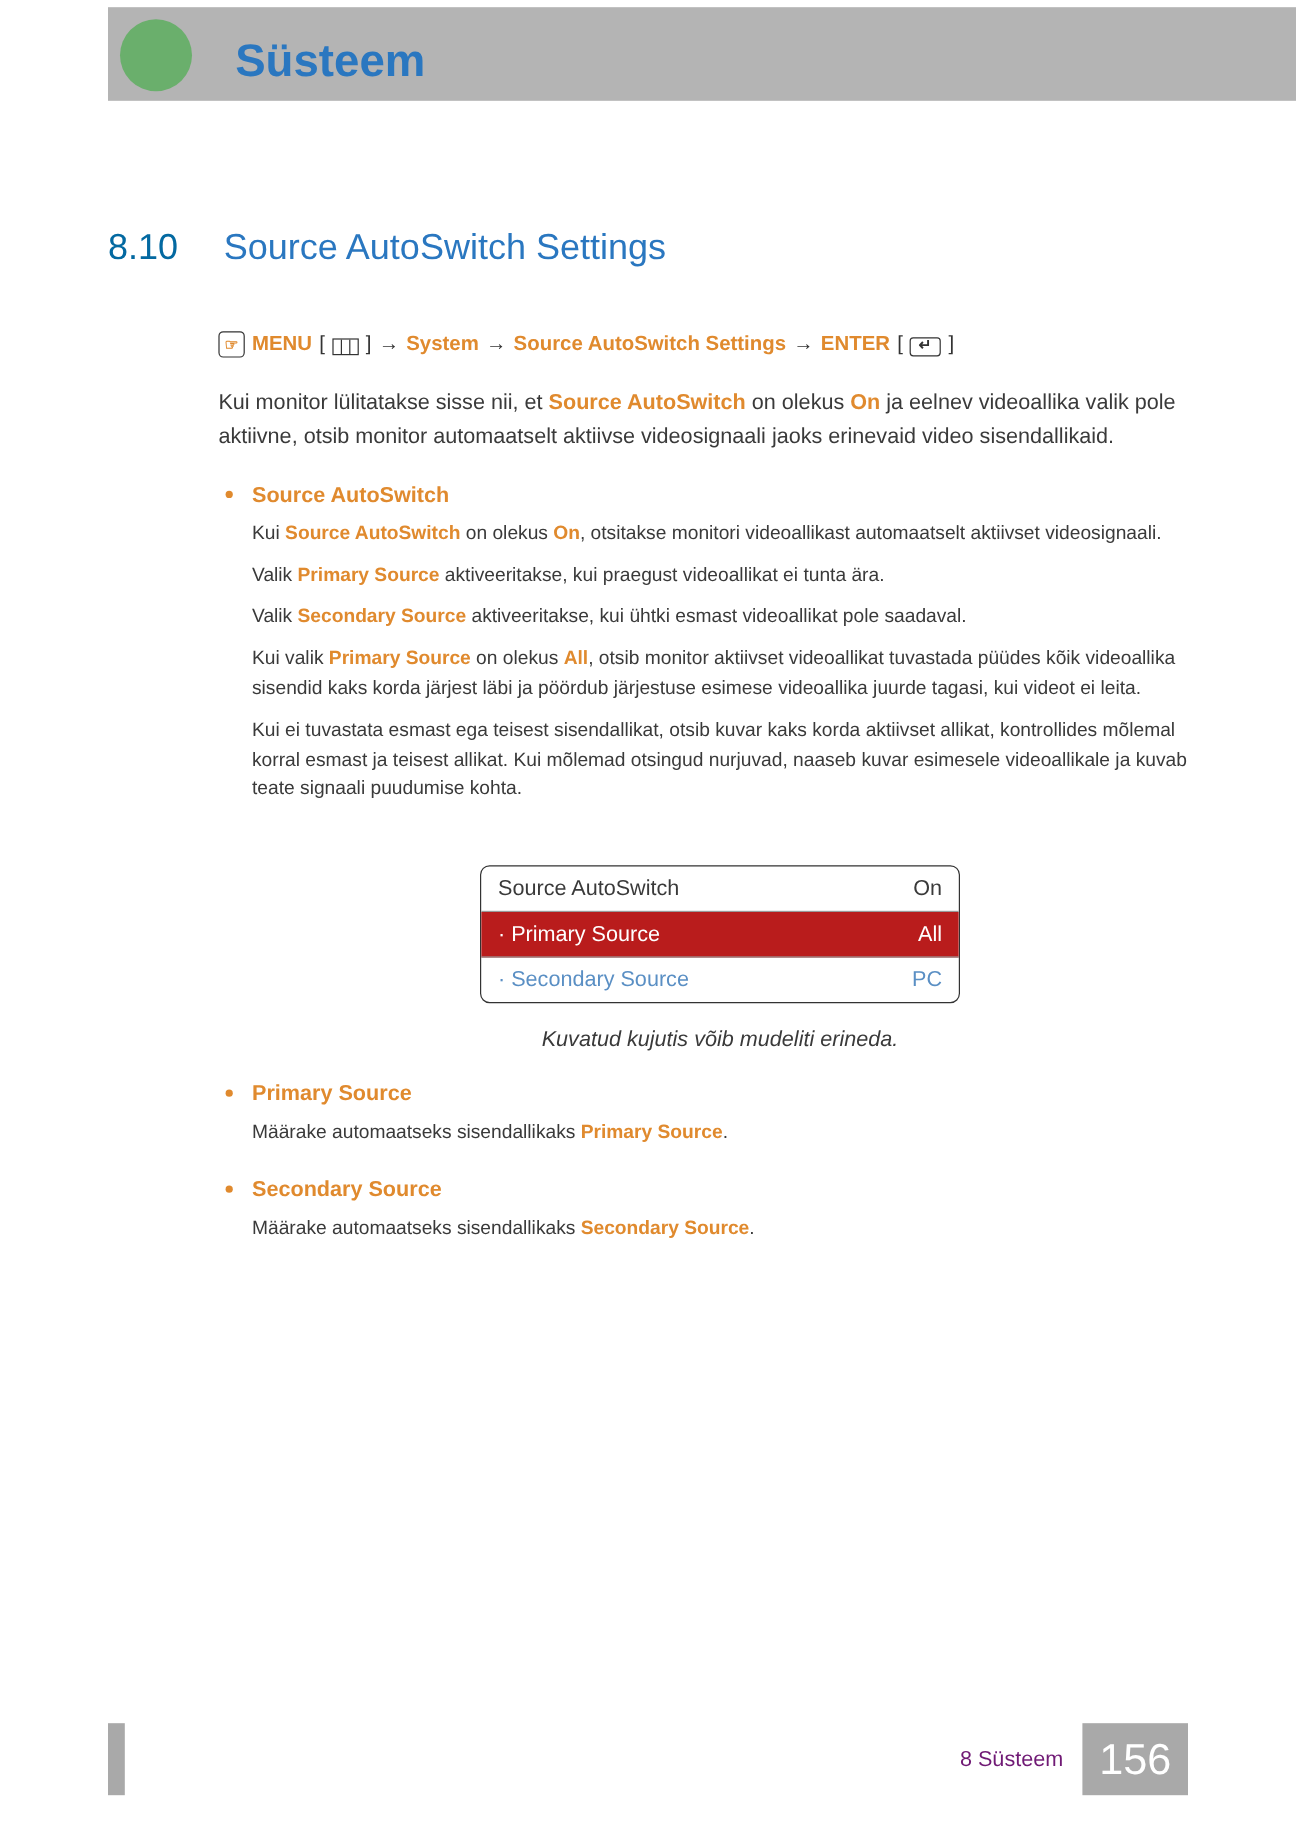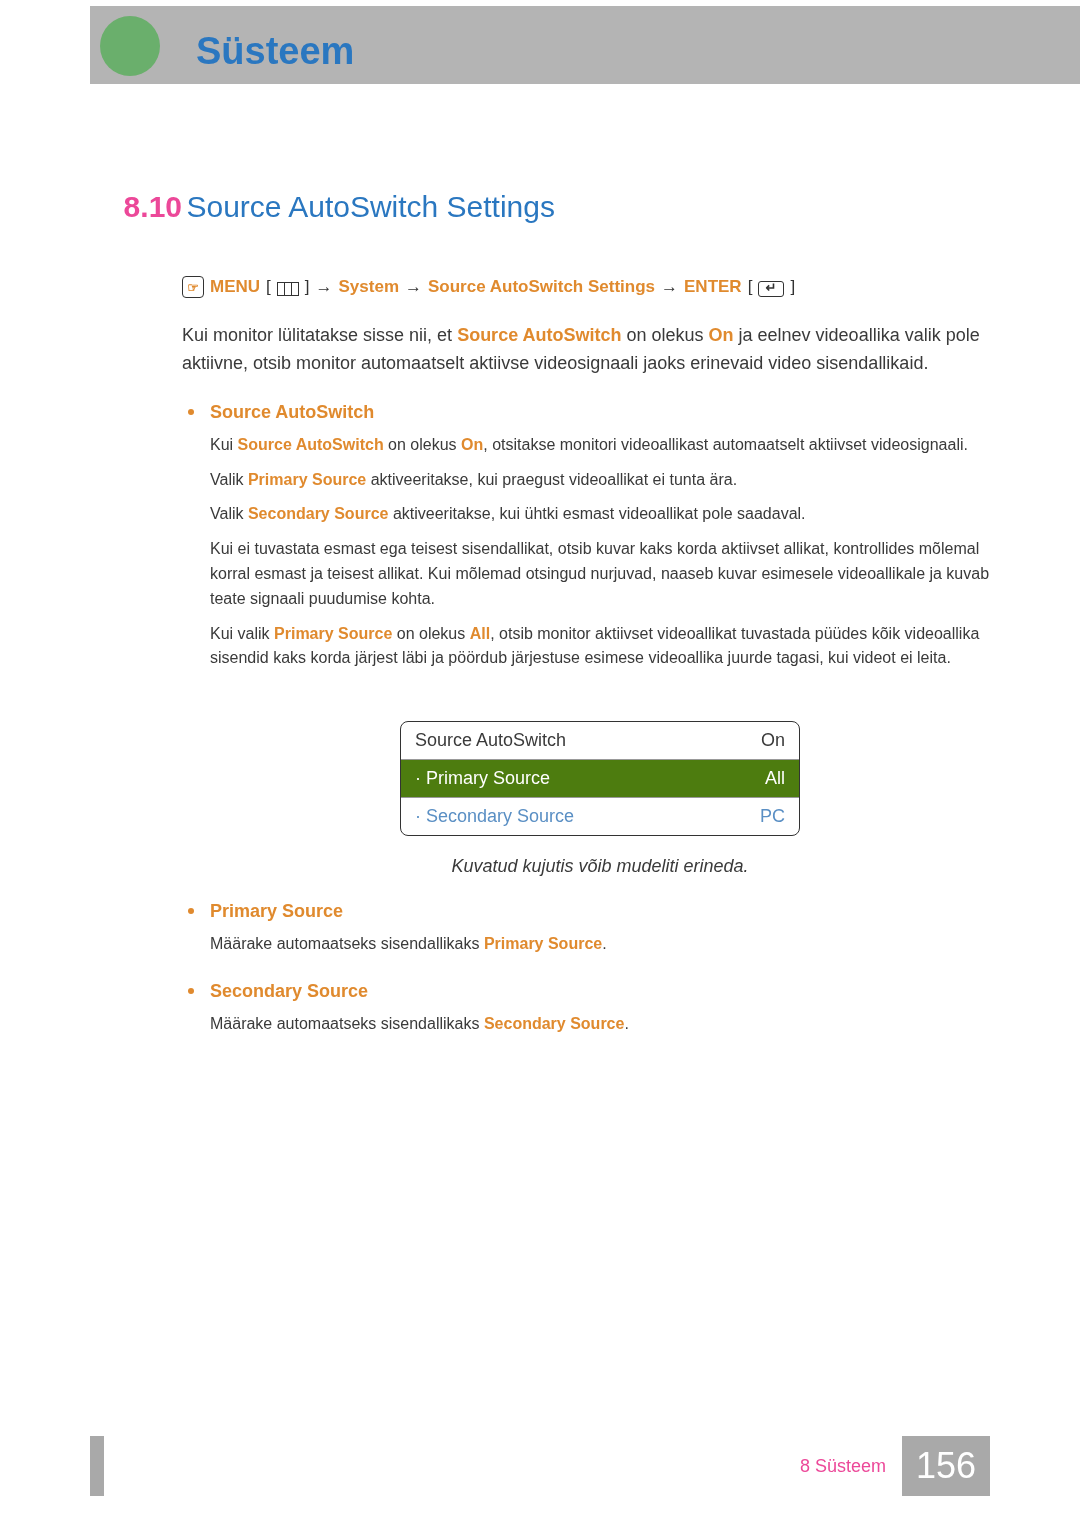--- a/index.html
+++ b/index.html
@@ -31,24 +31,23 @@
     font-weight: 700;
     color: #2a77c0;
   }
   .content {
     position: absolute;
     left: 90px; right: 90px; top: 190px;
   }
   .sec-num {
     display: inline-block;
     font-size: 30px;
-    font-weight: 700;
-    color: #ec4899;
+    font-weight: 400;
+    color: #0369a1;
     width: 92px;
-    text-align: right;
   }
   .sec-title {
     display: inline-block;
     font-size: 30px;
     font-weight: 400;
     color: #2a77c0;
   }
   .indent {
     margin-left: 92px;
   }
@@ -132,21 +131,21 @@
     overflow: hidden;
     font-size: 18px;
   }
   .osd-row {
     display: flex;
     justify-content: space-between;
     padding: 8px 14px;
     border-bottom: 1px solid #999;
   }
   .osd-row:last-child { border-bottom: none; }
-  .osd-row.sel { background: #4d7c0f; color: #fff; }
+  .osd-row.sel { background: #b91c1c; color: #fff; }
   .osd-row.dim { color: #5a8fc4; }
   .caption {
     text-align: center;
     margin-top: 20px;
     font-size: 18px;
     color: #3a3a3a;
     font-style: italic;
   }
   .left-margin-bar {
     position: absolute;
@@ -156,21 +155,21 @@
   }
   .footer {
     position: absolute;
     right: 90px; top: 1436px;
     height: 60px;
     display: flex;
     align-items: center;
   }
   .footer-text {
     font-size: 18px;
-    color: #ec4899;
+    color: #701a75;
     padding-right: 16px;
   }
   .page-box {
     width: 88px; height: 60px;
     background: #a9a9a9;
     color: #fff;
     font-size: 36px;
     display: flex;
     align-items: center;
     justify-content: center;
@@ -215,24 +214,24 @@
       <div class="bullet-head">Source AutoSwitch</div>
       <p class="sub-para">
         <span>Kui </span><span class="orange">Source AutoSwitch</span><span> on olekus </span><span class="orange">On</span><span>, otsitakse monitori videoallikast automaatselt aktiivset videosignaali.</span>
       </p>
       <p class="sub-para">
         <span>Valik </span><span class="orange">Primary Source</span><span> aktiveeritakse, kui praegust videoallikat ei tunta ära.</span>
       </p>
       <p class="sub-para">
         <span>Valik </span><span class="orange">Secondary Source</span><span> aktiveeritakse, kui ühtki esmast videoallikat pole saadaval.</span>
       </p>
+      <p class="sub-para">
+        <span>Kui valik </span><span class="orange">Primary Source</span><span> on olekus </span><span class="orange">All</span><span>, otsib monitor aktiivset videoallikat tuvastada püüdes kõik videoallika sisendid kaks korda järjest läbi ja pöördub järjestuse esimese videoallika juurde tagasi, kui videot ei leita.</span>
+      </p>
       <p class="sub-para">Kui ei tuvastata esmast ega teisest sisendallikat, otsib kuvar kaks korda aktiivset allikat, kontrollides mõlemal korral esmast ja teisest allikat. Kui mõlemad otsingud nurjuvad, naaseb kuvar esimesele videoallikale ja kuvab teate signaali puudumise kohta.</p>
-      <p class="sub-para">
-        <span>Kui valik </span><span class="orange">Primary Source</span><span> on olekus </span><span class="orange">All</span><span>, otsib monitor aktiivset videoallikat tuvastada püüdes kõik videoallika sisendid kaks korda järjest läbi ja pöördub järjestuse esimese videoallika juurde tagasi, kui videot ei leita.</span>
-      </p>
 
       <div class="osd-table">
         <div class="osd-row">
           <span>Source AutoSwitch</span>
           <span>On</span>
         </div>
         <div class="osd-row sel">
           <span>· Primary Source</span>
           <span>All</span>
         </div>

